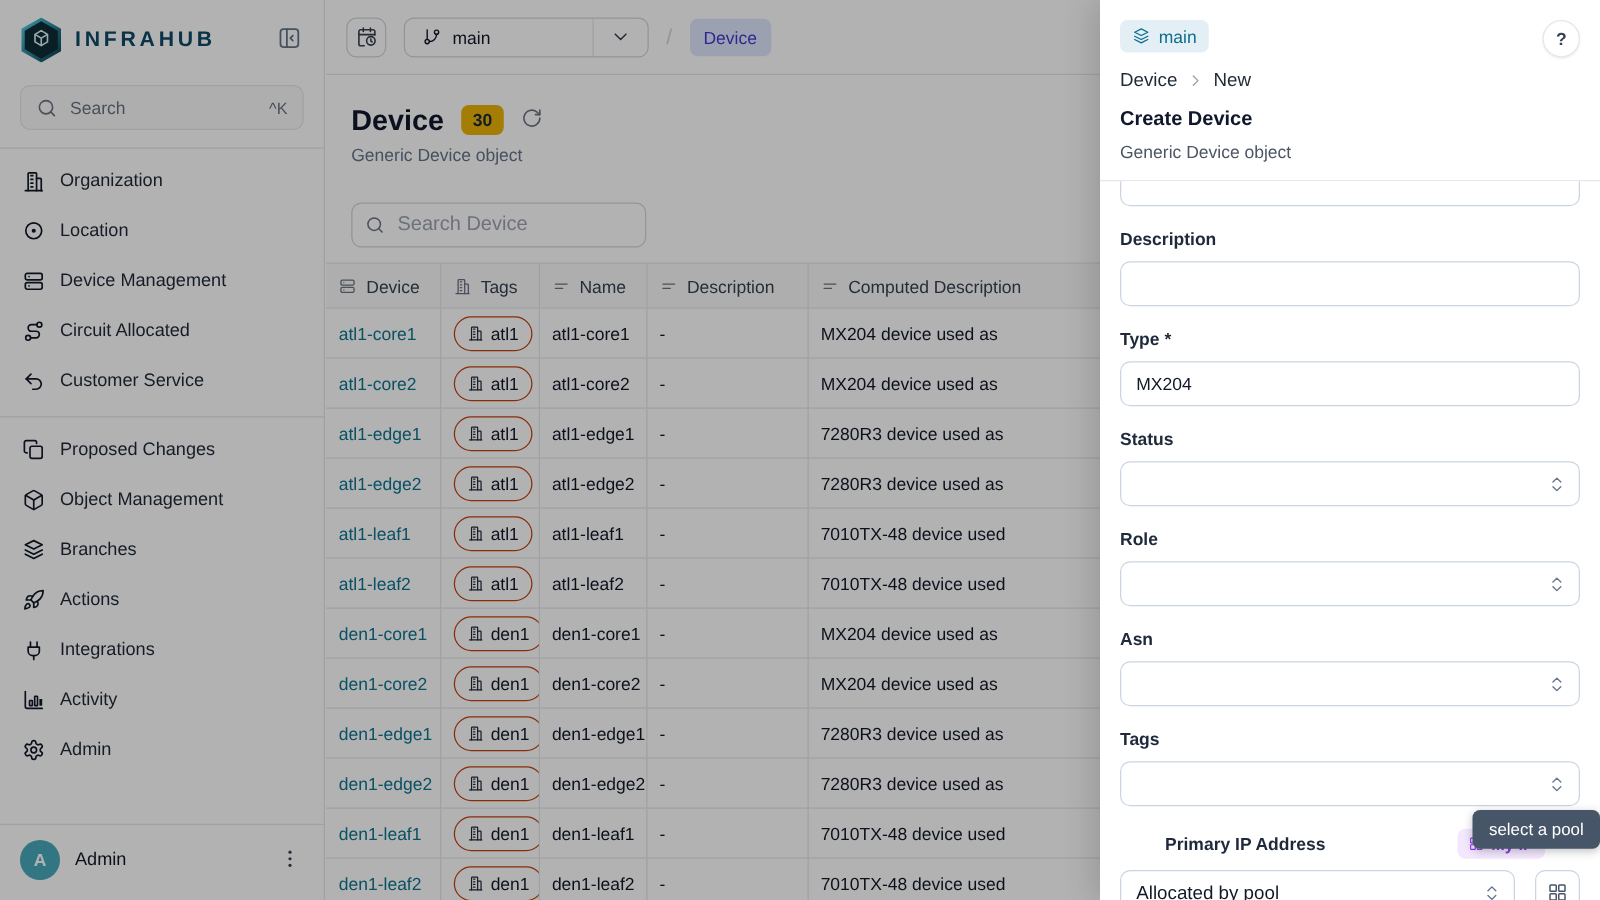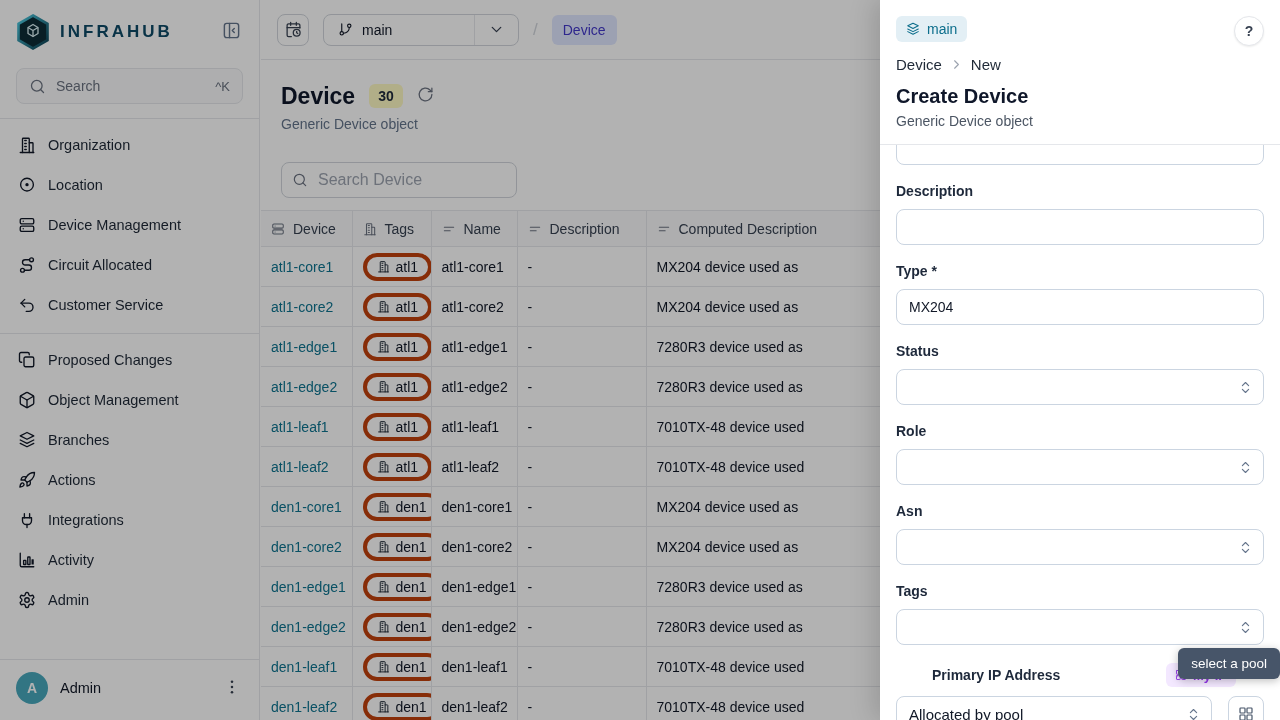--- a/index.html
+++ b/index.html
@@ -52,21 +52,21 @@
   .branch-main { display:flex; align-items:center; gap:9px; padding:0 14px; width:150px; font-size:14px; color:#111827; }
   .branch-caret { display:flex; align-items:center; justify-content:center; width:44px; border-left:1px solid #E5E7EB; color:#374151; }
   .slash { color:#D1D5DB; font-size:17px; }
   .crumb-chip {
     background:#E0E7FF; color:#4338CA; font-size:14px; font-weight:500; height:30px;
     display:flex; align-items:center; padding:0 11px; border-radius:6px; cursor:pointer;
   }
   .title-wrap { padding:22px 20px 0; }
   .title-row { display:flex; align-items:center; gap:14px; }
   .page-title { font-size:23px; font-weight:700; color:#0F172A; margin:0; line-height:28px; }
-  .count-badge { background:#fef9c3; border-radius:6px; padding:4px 9px; font-size:14px; font-weight:600; color:#1E293B; }
+  .count-badge { background:#eab308; border-radius:6px; padding:4px 9px; font-size:14px; font-weight:600; color:#1E293B; }
   .refresh-btn { border:none; background:none; color:#6B7280; cursor:pointer; padding:0; }
   .subtitle { margin-top:6px; font-size:14px; color:#64748B; }
   .table-search {
     margin:30px 0 12px 20px; width:236px; height:36px; border:1px solid #D1D5DB; border-radius:8px;
     display:flex; align-items:center; gap:8px; padding:0 10px; color:#6B7280;
   }
   .table-search input { border:none; outline:none; flex:1; font-size:16px; font-family:inherit; color:#111827; background:transparent; }
   .table-search input::placeholder { color:#9CA3AF; }
 
   table.device-table { border-collapse:collapse; width:100%; table-layout:fixed; }
@@ -77,21 +77,21 @@
   .device-table th:last-child { border-right:none; }
   .th-inner { display:flex; align-items:center; gap:8px; color:#374151; }
   .th-inner .icon { color:#6B7280; }
   .device-table td {
     height:40px; padding:0 10px; font-size:14px; color:#111827;
     border-bottom:1px solid #E5E7EB; border-right:1px solid #E5E7EB; white-space:nowrap; overflow:hidden;
   }
   .device-table td:last-child { border-right:none; }
   .dev-link { color:#0E7490; text-decoration:none; cursor:pointer; }
   .site-pill {
-    display:inline-flex; align-items:center; gap:6px; border:4px solid #c2410c; border-radius:9999px;
+    display:inline-flex; align-items:center; gap:6px; border:1px solid #c2410c; border-radius:9999px;
     height:28px; padding:0 10px; font-size:14px; color:#111827; cursor:pointer;
   }
   .site-pill .icon { color:#1F2937; }
 
   
   .dim { position:fixed; inset:0; background:rgba(0,0,0,0.3); z-index:50; }
 
   
   .panel {
     position:fixed; top:0; right:0; width:400px; height:720px; background:#fff; z-index:100;
@@ -102,21 +102,21 @@
     display:inline-flex; align-items:center; gap:7px; background:#E3EFF5; color:#0C6E8C;
     border-radius:6px; height:26px; padding:0 10px; font-size:14px; font-weight:500;
   }
   .help-btn {
     position:absolute; top:16px; right:16px; width:30px; height:30px; border-radius:50%;
     border:1px solid #E5E7EB; background:#fff; box-shadow:0 1px 2px rgba(0,0,0,0.08);
     color:#374151; font-size:14px; font-weight:700; display:flex; align-items:center; justify-content:center; cursor:pointer;
   }
   .panel-crumb { display:flex; align-items:center; gap:7px; margin-top:14px; font-size:15px; color:#1F2937; }
   .panel-crumb .sep { color:#9CA3AF; display:inline-flex; }
-  .panel-title { margin-top:11px; font-size:20px; font-weight:700; color:#0F172A; line-height:24px; }
+  .panel-title { margin-top:11px; font-size:16px; font-weight:700; color:#0F172A; line-height:24px; }
   .panel-sub { margin-top:5px; font-size:14px; color:#4B5563; }
 
   .panel-body { position:relative; height:577px; padding:0 16px; overflow:hidden; }
   .sliver { height:36px; margin-top:-16px; border:1px solid #CBD5E1; border-radius:8px; position:relative; overflow:hidden; background:#fff; }
   .field { margin-top:18px; }
   .field-label { font-size:14px; font-weight:600; color:#1E293B; line-height:17px; margin-bottom:9px; }
   .tbox, .select {
     height:36px; border:1px solid #CBD5E1; border-radius:8px; background:#fff;
     display:flex; align-items:center; padding:0 12px; font-size:14px; color:#111827; position:relative; cursor:pointer;
   }

